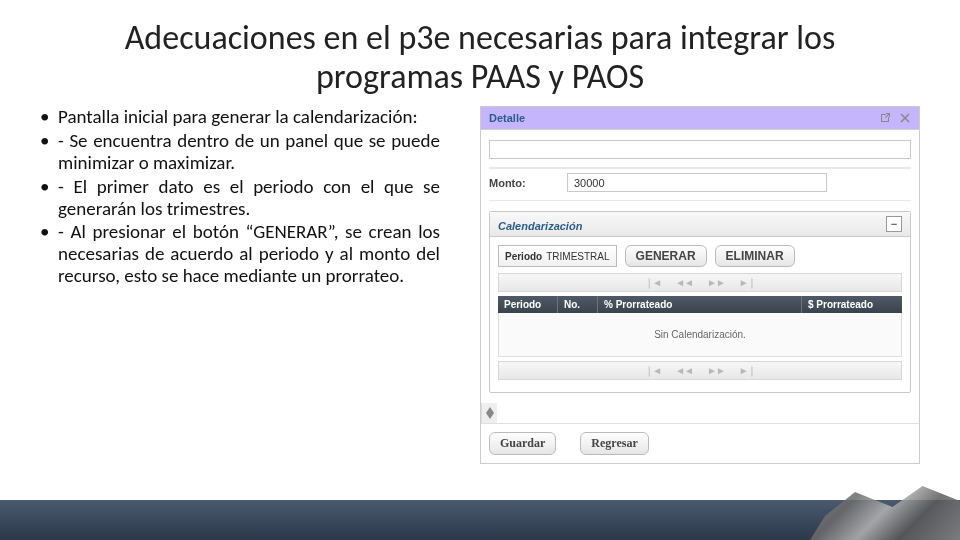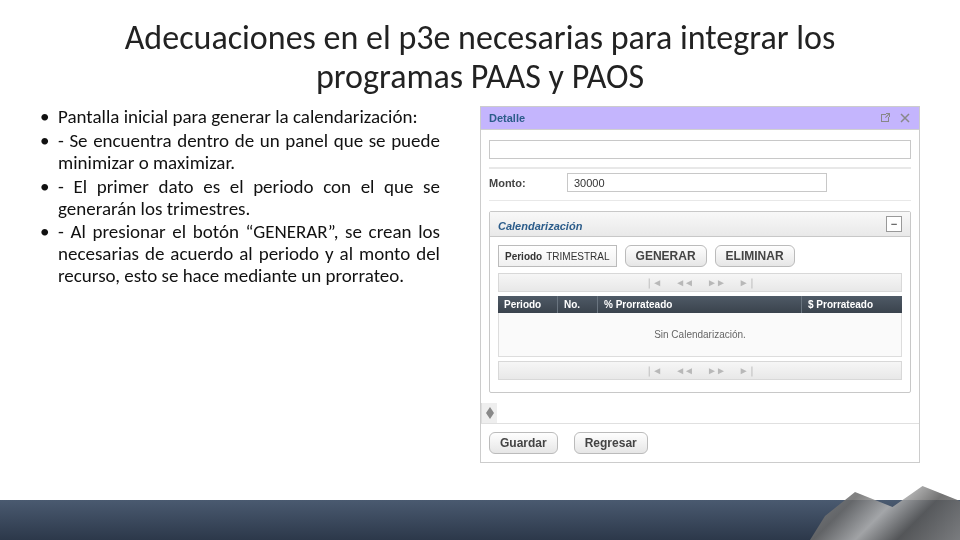--- a/index.html
+++ b/index.html
@@ -46,21 +46,21 @@
   .btn { border: 1px solid #bbb; background: linear-gradient(#fefefe,#e6e6e6); padding: 3px 10px; font-size: 12px; font-weight: bold; color: #444; cursor: pointer; border-radius: 6px; }
 
   .nav-bar { display: flex; justify-content: center; gap: 14px; background: linear-gradient(#f6f6f6,#e8e8e8); border: 1px solid #d8d8d8; padding: 3px 0; margin: 4px 0; color: #b8b8b8; font-size: 10px; }
   .nav-bar span { cursor: pointer; letter-spacing: -1px; }
 
   .grid-hdr { display: flex; background: linear-gradient(#4f5a66,#3a434d); color: #fff; font-size: 10px; font-weight: bold; }
   .grid-hdr div { padding: 3px 6px; border-right: 1px solid #6a7580; }
   .gc1 { width: 60px; } .gc2 { width: 40px; } .gc3 { flex: 1; } .gc4 { width: 100px; border-right: none !important; }
   .grid-empty { text-align: center; padding: 16px; font-size: 10px; color: #666; border: 1px solid #ddd; border-top: none; background: #fafafa; }
 
-  .bottom-btns { display: flex; gap: 16px; padding: 8px; border-top: 1px solid #e0e0e0; }
+  .bottom-btns { display: flex; gap: 24px; padding: 8px; border-top: 1px solid #e0e0e0; font-family: Liberation Serif, serif; }
 
   .footer { position: absolute; bottom: 0; left: 0; right: 0; height: 40px; background: linear-gradient(#4a5a70, #2c384a); }
   .footer-img { position: absolute; right: 0; bottom: 0; width: 150px; height: 60px; background: linear-gradient(135deg, #8a8a8a 0%, #6a6a6a 30%, #b5b5b5 50%, #5a5a5a 70%, #888 100%); clip-path: polygon(10% 60%, 30% 20%, 55% 45%, 75% 10%, 100% 35%, 100% 100%, 0 100%); opacity: 0.85; }
 </style>
 </head>
 <body>
 <div class="slide">
 
   <h1 class="title">Adecuaciones en el p3e necesarias para integrar los programas PAAS y PAOS</h1>
 

